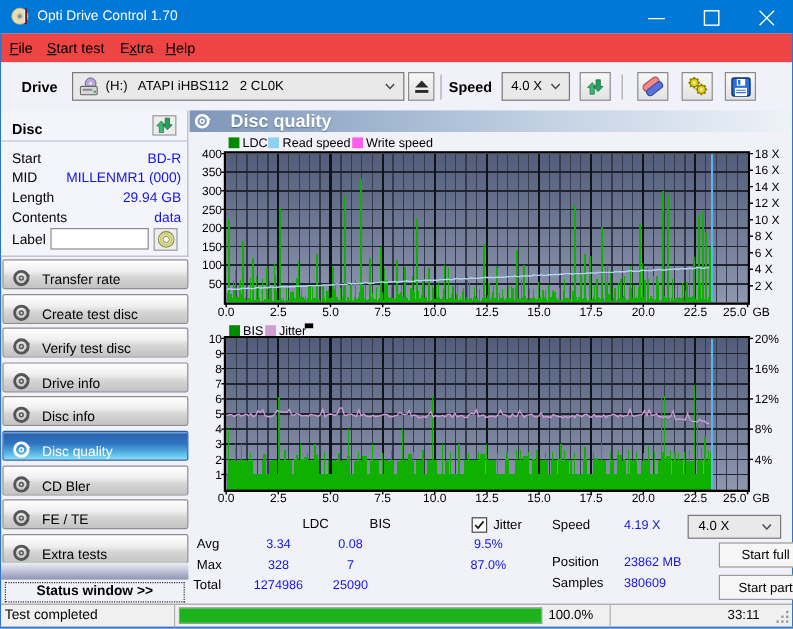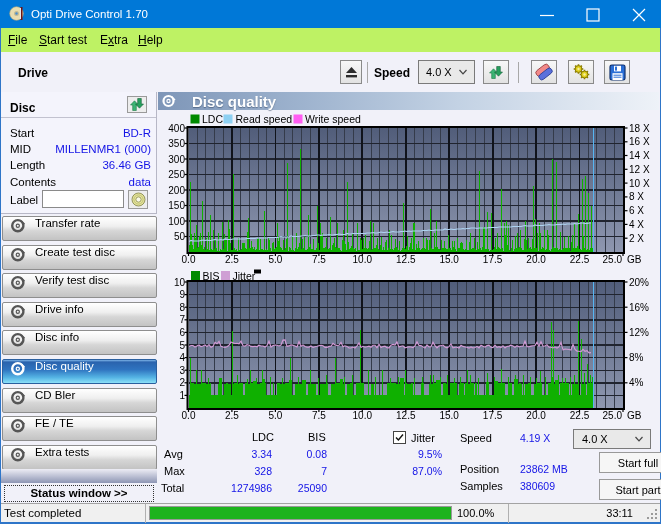--- a/index.html
+++ b/index.html
@@ -2,31 +2,31 @@
 <html><head><meta charset="utf-8">
 <style>
 * { margin:0; padding:0; box-sizing:border-box; }
 html,body { width:661px; height:524px; overflow:hidden; font-family:"Liberation Sans",sans-serif; }
 body { position:relative; background:#f1f1f9; font-size:11.5px; color:#000; }
 .abs { position:absolute; }
 .blue { color:#1414e6; }
 .bold { font-weight:bold; }
 .btn9 { position:absolute; left:2px; width:155px; height:25px; border:1px solid #8e8e8e; border-radius:2px;
   background:linear-gradient(180deg,#ffffff 0%,#efefef 40%,#d6d6d6 60%,#c3c3c3 100%);
-  display:flex; align-items:flex-start; font-size:11.5px; }
+  display:flex; align-items:flex-end; font-size:11.5px; }
 .btn9 svg { margin-left:7px; }
 .btn9 span { margin-left:8px; }
 .tbtn { position:absolute; top:8px; height:24px; border:1px solid #8a8a8a; background:linear-gradient(180deg,#f8f8f8,#e2e2e2);
   display:flex; align-items:center; justify-content:center; }
 .combo { position:absolute; border:1px solid #7a7a7a; background:#e9e9e9; display:flex; align-items:center; font-size:11px; }
 .carrow { position:absolute; right:7px; top:50%; margin-top:-4px; width:8px; height:8px; }
 .stbtn { position:absolute; left:575px; width:78px; height:21px; border:1px solid #999; background:#f6f6f6;
   font-size:11px; display:flex; align-items:center; justify-content:center;margin-left:24px; }
 .st { position:absolute; font-size:11px; }
-.sv { position:absolute; font-size:10.5px; color:#1414e6; text-align:right; }
+.sv { position:absolute; font-size:10.5px; color:#1414e6; text-align:center; }
 </style></head>
 <body>
 
 <div class="abs" style="left:0;top:0;width:661px;height:28px;background:#0078d7">
   <svg class="abs" style="left:9px;top:5px" width="17" height="17" viewBox="0 0 17 17">
     <circle cx="7.5" cy="8.5" r="6.8" fill="#e9ddb0" stroke="#b5a878" stroke-width="0.6"></circle>
     <circle cx="7.5" cy="8.5" r="1.9" fill="#4a8fd0" stroke="#c8bc90" stroke-width="1.2"></circle>
     <path d="M11.5 2 L13.5 2 L13.5 15 L11.5 15 Z" fill="#6e1414"></path>
     <path d="M11 3 L12 3 L12 14 L11 14 Z" fill="#e8e8ee"></path>
   </svg>
@@ -35,33 +35,46 @@
       <path d="M0 15.5 H14" stroke="#fff" stroke-width="1.2"></path>
     </svg>
   <svg class="abs" style="left:586px;top:0" width="15" height="28">
       <rect x="1" y="9" width="12" height="12" fill="none" stroke="#fff" stroke-width="1.2"></rect>
     </svg>
   <svg class="abs" style="left:632px;top:0" width="15" height="28">
       <path d="M1 9 L13 21 M13 9 L1 21" stroke="#fff" stroke-width="1.2"></path>
     </svg>
 </div>
 
-<div class="abs" style="left:0;top:28px;width:661px;height:24px;background:#bef264;border-left:1px solid #2e75c8;border-right:1px solid #2e75c8;font-size:12px">
+<div class="abs" style="left:0;top:28px;width:661px;height:24px;background:#ef4444;border-left:1px solid #2e75c8;border-right:1px solid #2e75c8;font-size:12px">
   <div class="abs" style="left:7px;top:5px"><u>F</u>ile</div>
   <div class="abs" style="left:38px;top:5px"><u>S</u>tart test</div>
   <div class="abs" style="left:99px;top:5px">E<u>x</u>tra</div>
   <div class="abs" style="left:137px;top:5px"><u>H</u>elp</div>
 </div>
 
 <div class="abs" style="left:0;top:28px;width:1px;height:494px;background:#2e75c8"></div>
 <div class="abs" style="left:660px;top:28px;width:1px;height:494px;background:#2e75c8"></div>
 <div class="abs" style="left:0;top:522px;width:661px;height:2px;background:#2e75c8"></div>
 
 <div class="abs" style="left:1px;top:52px;width:659px;height:40px;background:#f1f1f9">
   <div class="abs bold" style="left:17px;top:14px;font-size:12px">Drive</div>
+  <div class="combo" style="left:59px;top:8px;width:277px;height:24px">
+    <svg style="margin-left:5px" width="17" height="17" viewBox="0 0 17 17">
+      <circle cx="9.5" cy="5.5" r="4.5" fill="#b9a6d6" stroke="#6a5a92" stroke-width="0.8"></circle>
+      <circle cx="9.5" cy="5.5" r="1.3" fill="#e8e2f2"></circle>
+      <rect x="1" y="8" width="14" height="7" rx="1" fill="#d7d7d7" stroke="#666" stroke-width="0.9"></rect>
+      <rect x="3" y="10" width="8" height="1.6" fill="#888"></rect>
+      <circle cx="13" cy="12.5" r="1.1" fill="#39b54a"></circle>
+    </svg>
+    <span style="margin-left:5px">(H:)&nbsp;&nbsp; ATAPI iHBS112&nbsp;&nbsp; 2 CL0K</span>
+    <svg class="carrow" viewBox="0 0 8 8">
+        <path d="M0.5 2 L4 5.8 L7.5 2" fill="none" stroke="#444" stroke-width="1.2"></path>
+      </svg>
+  </div>
   <div class="tbtn" style="left:339px;width:22px">
     <svg width="13" height="11" viewBox="0 0 13 11">
         <path d="M6.5 0 L12 6 H1 Z" fill="#2b2b2b"></path>
         <rect x="1" y="8" width="11" height="2.4" fill="#2b2b2b"></rect>
       </svg>
   </div>
   <div class="abs" style="left:366px;top:10px;width:1px;height:21px;background:#a8a8a8"></div>
   <div class="abs bold" style="left:373px;top:14px;font-size:12px">Speed</div>
   <div class="combo" style="left:417px;top:8px;width:57px;height:24px">
     <span style="margin-left:7px">4.0 X</span>
@@ -118,21 +131,21 @@
         <path d="M1.5 8 L5.5 3.8 L9.5 8 H7.3 V13.5 H3.7 V8 Z" fill="#3cb474" stroke="#1d7a48" stroke-width="0.6"></path>
         <path d="M14.5 7 L10.5 11.2 L6.5 7 H8.7 V1.5 H12.3 V7 Z" fill="#27a05e" stroke="#156038" stroke-width="0.6"></path>
       </svg>
     </div>
   <div class="abs" style="left:0;top:25px;width:155px;height:1px;background:#c2c2cf"></div>
   <div class="abs" style="left:9px;top:35px">Start</div>
     <div class="abs blue" style="right:5px;top:35px">BD-R</div>
   <div class="abs" style="left:9px;top:51px">MID</div>
     <div class="abs blue" style="right:5px;top:51px">MILLENMR1 (000)</div>
   <div class="abs" style="left:9px;top:67px">Length</div>
-    <div class="abs blue" style="right:5px;top:67px">36.46 GB</div>
+    <div class="abs blue" style="right:5px;top:67px">29.94 GB</div>
   <div class="abs" style="left:9px;top:84px">Contents</div>
     <div class="abs blue" style="right:5px;top:84px">data</div>
   <div class="abs" style="left:9px;top:102px">Label</div>
   <div class="abs" style="left:41px;top:98px;width:82px;height:18px;background:#fff;border:1px solid #8a8a8a"></div>
   <div class="abs" style="left:127px;top:98px;width:20px;height:19px;border:1px solid #9a9a9a;background:#ededed;display:flex;align-items:center;justify-content:center">
     <svg width="15" height="15" viewBox="0 0 15 15">
         <circle cx="7.5" cy="7.5" r="6.5" fill="#e6e69a" stroke="#8a8a50" stroke-width="0.9"></circle>
         <circle cx="7.5" cy="7.5" r="2.6" fill="#fbfbe8" stroke="#8a8a50" stroke-width="0.8"></circle>
         <circle cx="7.5" cy="7.5" r="4.6" fill="none" stroke="#b5b570" stroke-width="0.8"></circle>
       </svg>

